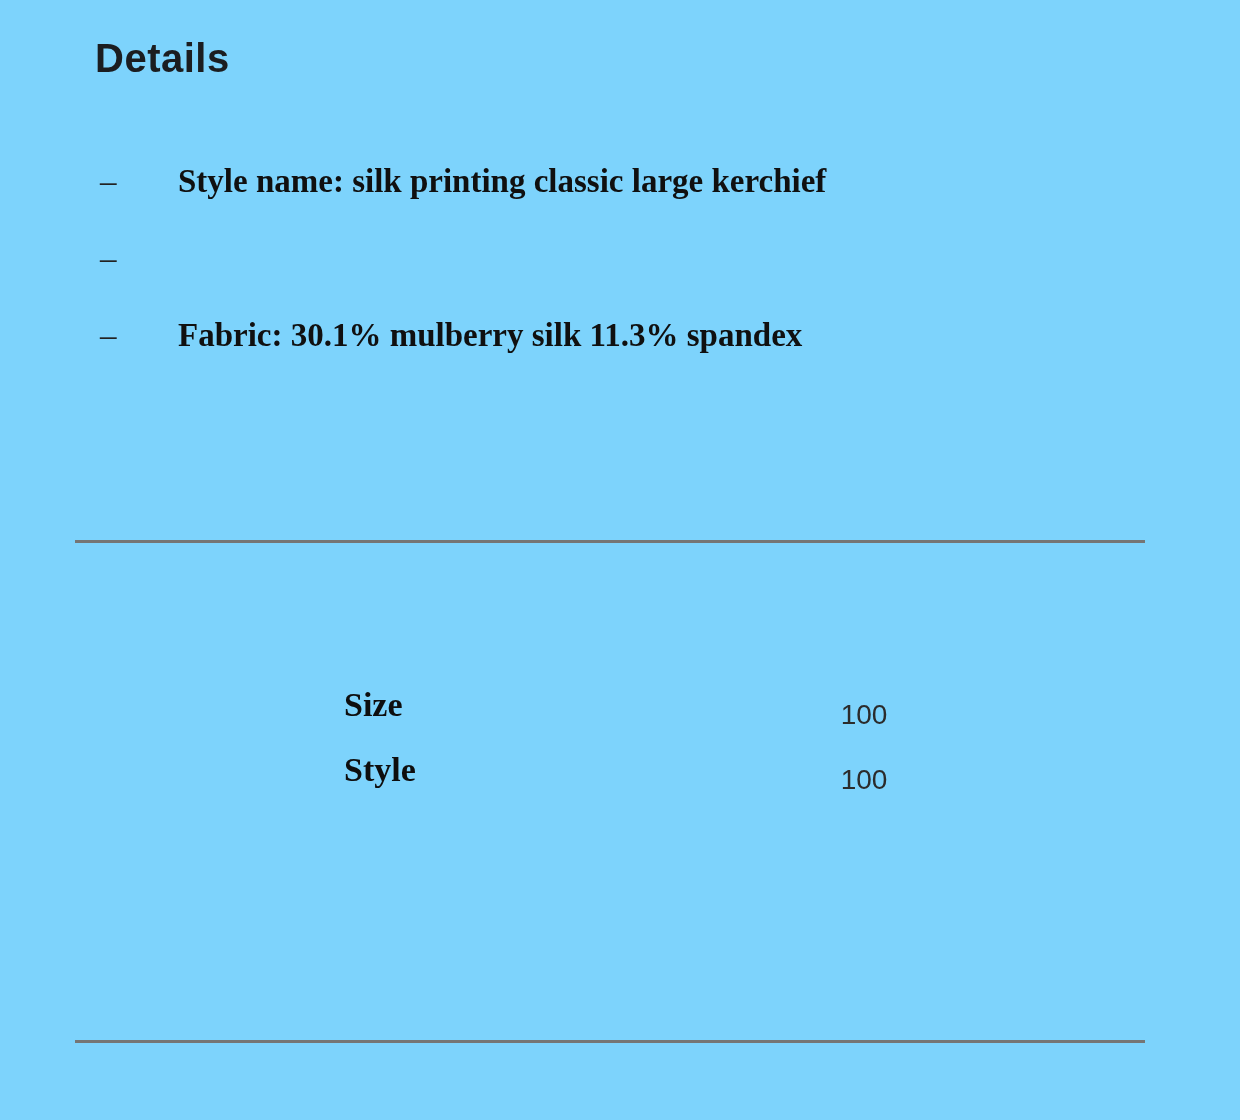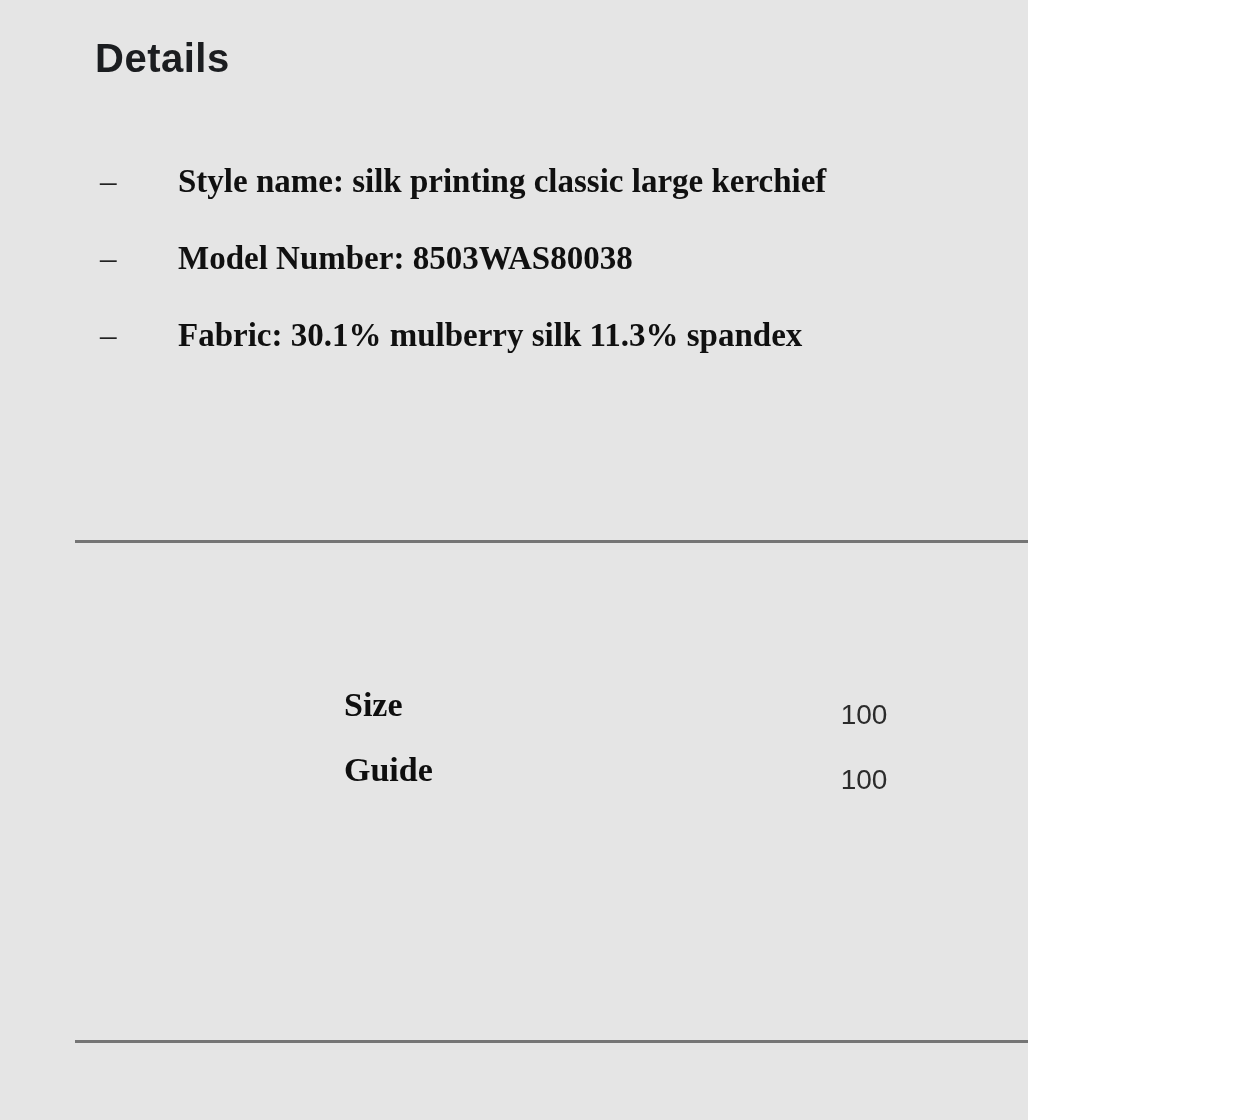--- a/index.html
+++ b/index.html
@@ -1,21 +1,21 @@
 <!DOCTYPE html>
 <html><head>
 <meta charset="utf-8">
 <style>
   * { margin: 0; padding: 0; box-sizing: border-box; }
   html, body { background: #ffffff; }
   .page {
     position: relative;
-    width: 1028px;
+    width: 1240px;
     height: 1120px;
-    background: #e5e5e5;
+    background: #7dd3fc;
     overflow: hidden;
     font-family: "Liberation Serif", "DejaVu Serif", serif;
     color: #111111;
   }
 
   
   .details-title {
     position: absolute;
     left: 95px;
     top: 36px;
@@ -108,35 +108,34 @@
 
   <h2 class="details-title">Details</h2>
 
   <ul class="details-list">
     <li class="detail-item">
       <span class="detail-dash">–</span>
       <span class="detail-text">Style name: silk printing classic large kerchief</span>
     </li>
     <li class="detail-item">
       <span class="detail-dash">–</span>
-      <span class="detail-text">Model Number: 8503WAS80038</span>
     </li>
     <li class="detail-item">
       <span class="detail-dash">–</span>
       <span class="detail-text">Fabric: 30.1% mulberry silk 11.3% spandex</span>
     </li>
   </ul>
 
   <div class="divider divider-top"></div>
 
 
   <div class="size-table">
     <div class="size-cell-label">Size</div>
 
     <div class="size-cell-value num-value">100</div>
 
-    <div class="size-cell-label">Guide</div>
+    <div class="size-cell-label">Style</div>
     <div class="size-cell-value num-value">100</div>
   </div>
 
   <div class="divider divider-bottom"></div>
 
 </div>
 
 </body></html>

